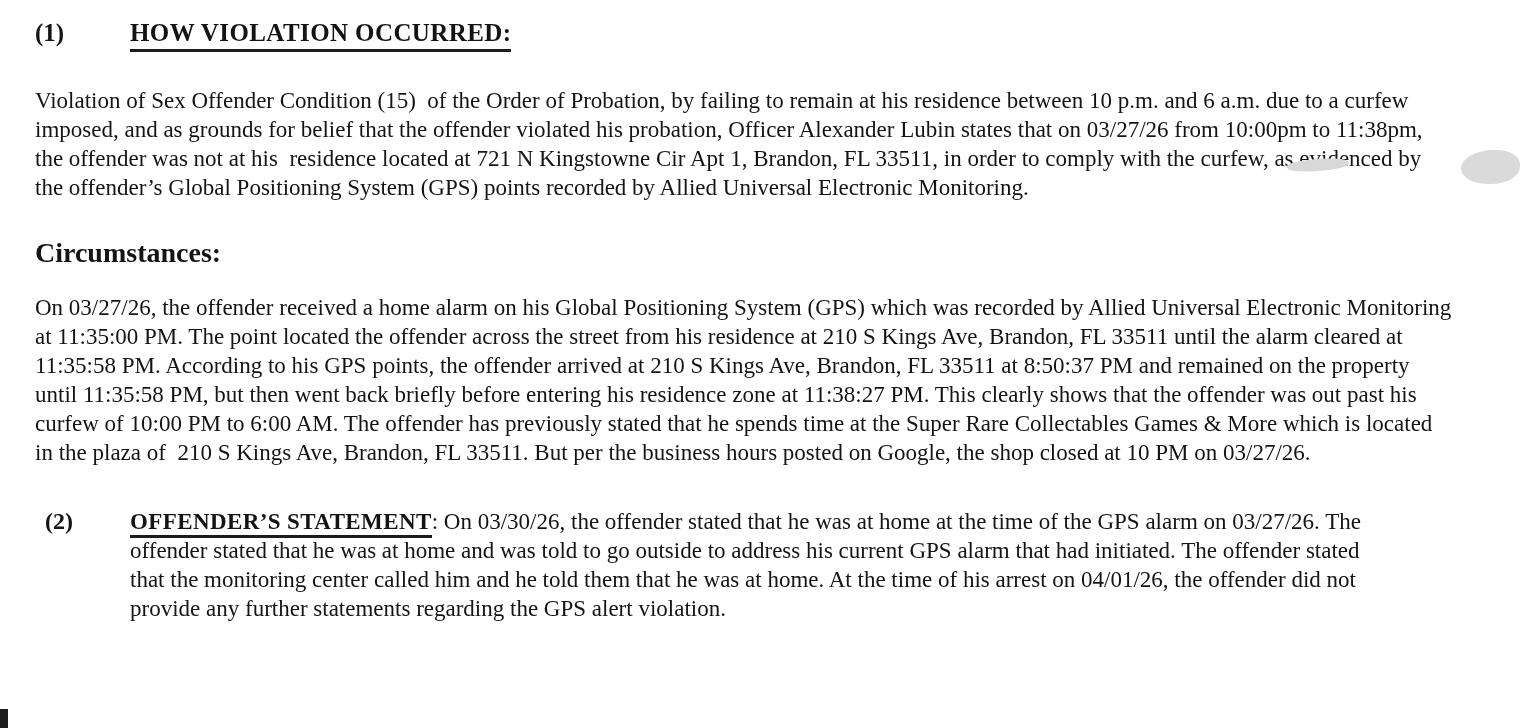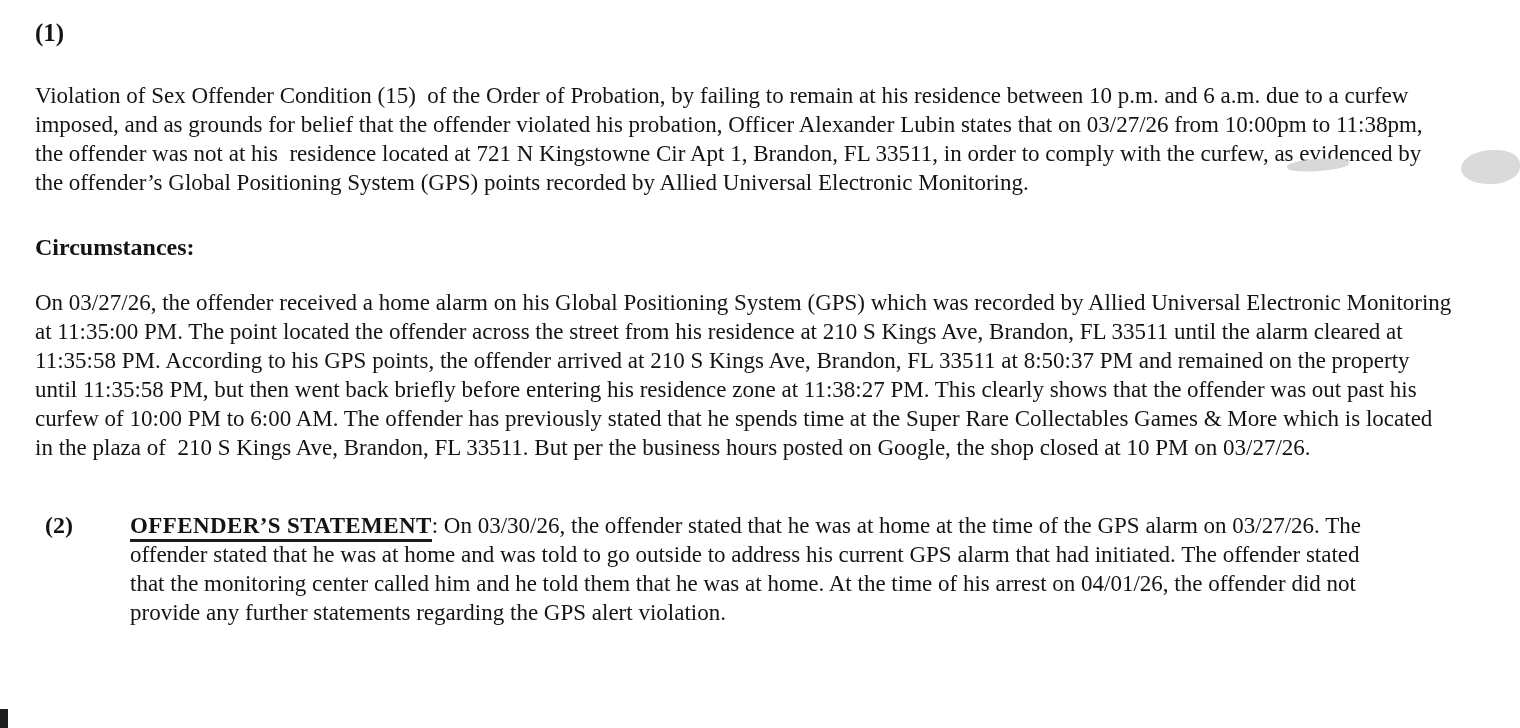--- a/index.html
+++ b/index.html
@@ -32,41 +32,40 @@
     letter-spacing: 0.4px;
   }
   
   p.para {
     margin: 0 0 36px 0;
     white-space: pre-wrap;
   }
   .bold { font-weight: normal; }
   .subhead {
     font-weight: bold;
-    font-size: 24px;
+    font-size: 28px;
     margin: 0 0 26px 0;
   }
   
   .item2 {
     display: flex;
     align-items: baseline;
     margin-top: 40px;
   }
   .item2 .num {
     flex: 0 0 auto;
     width: 85px;
     margin-left: 10px;
     font-weight: bold;
     font-size: 24px;
   }
   .item2 .body {
     flex: 0 0 auto;
     width: 1248px;
     white-space: pre-wrap;
-    margin-top: 9px;
   }
   .item2 .head-underline {
     font-weight: bold;
     border-bottom: 3px solid #1c1c1c;
     padding-bottom: 1px;
     letter-spacing: 0.4px;
   }
   
   .artifact-a {
     position: absolute; left: 1287px; top: 159px;
@@ -86,20 +85,21 @@
   }
 </style>
 </head>
 <body>
 
 <div class="page">
   <div class="content">
 
     <div class="sec-head">
       <span class="num">(1)</span>
+      <span class="sec-title">HOW VIOLATION OCCURRED:</span>
     </div>
 
     <p class="para"><span class="bold">Violation of Sex Offender Condition (15)  of the Order of Probation,</span><span> by failing to remain at his residence between 10 p.m. and 6 a.m. due to a curfew imposed, and as grounds for belief that the offender violated his probation, Officer Alexander Lubin states that on 03/27/26 from 10:00pm to 11:38pm, the offender was not at his  residence located at 721 N Kingstowne Cir Apt 1, Brandon, FL 33511, in order to comply with the curfew, as evidenced by  the offender’s Global Positioning System (GPS) points recorded by Allied Universal Electronic Monitoring.</span></p>
 
     <div class="subhead">Circumstances:</div>
 
     <p class="para">On 03/27/26, the offender received a home alarm on his Global Positioning System (GPS) which was recorded by Allied Universal Electronic Monitoring at 11:35:00 PM. The point located the offender across the street from his residence at 210 S Kings Ave, Brandon, FL 33511 until the alarm cleared at 11:35:58 PM. According to his GPS points, the offender arrived at 210 S Kings Ave, Brandon, FL 33511 at 8:50:37 PM and remained on the property until 11:35:58 PM, but then went back briefly before entering his residence zone at 11:38:27 PM. This clearly shows that the offender was out past his curfew of 10:00 PM to 6:00 AM. The offender has previously stated that he spends time at the Super Rare Collectables Games &amp; More which is located in the plaza of  210 S Kings Ave, Brandon, FL 33511. But per the business hours posted on Google, the shop closed at 10 PM on 03/27/26.</p>
 
     <div class="item2">
       <span class="num">(2)</span>

